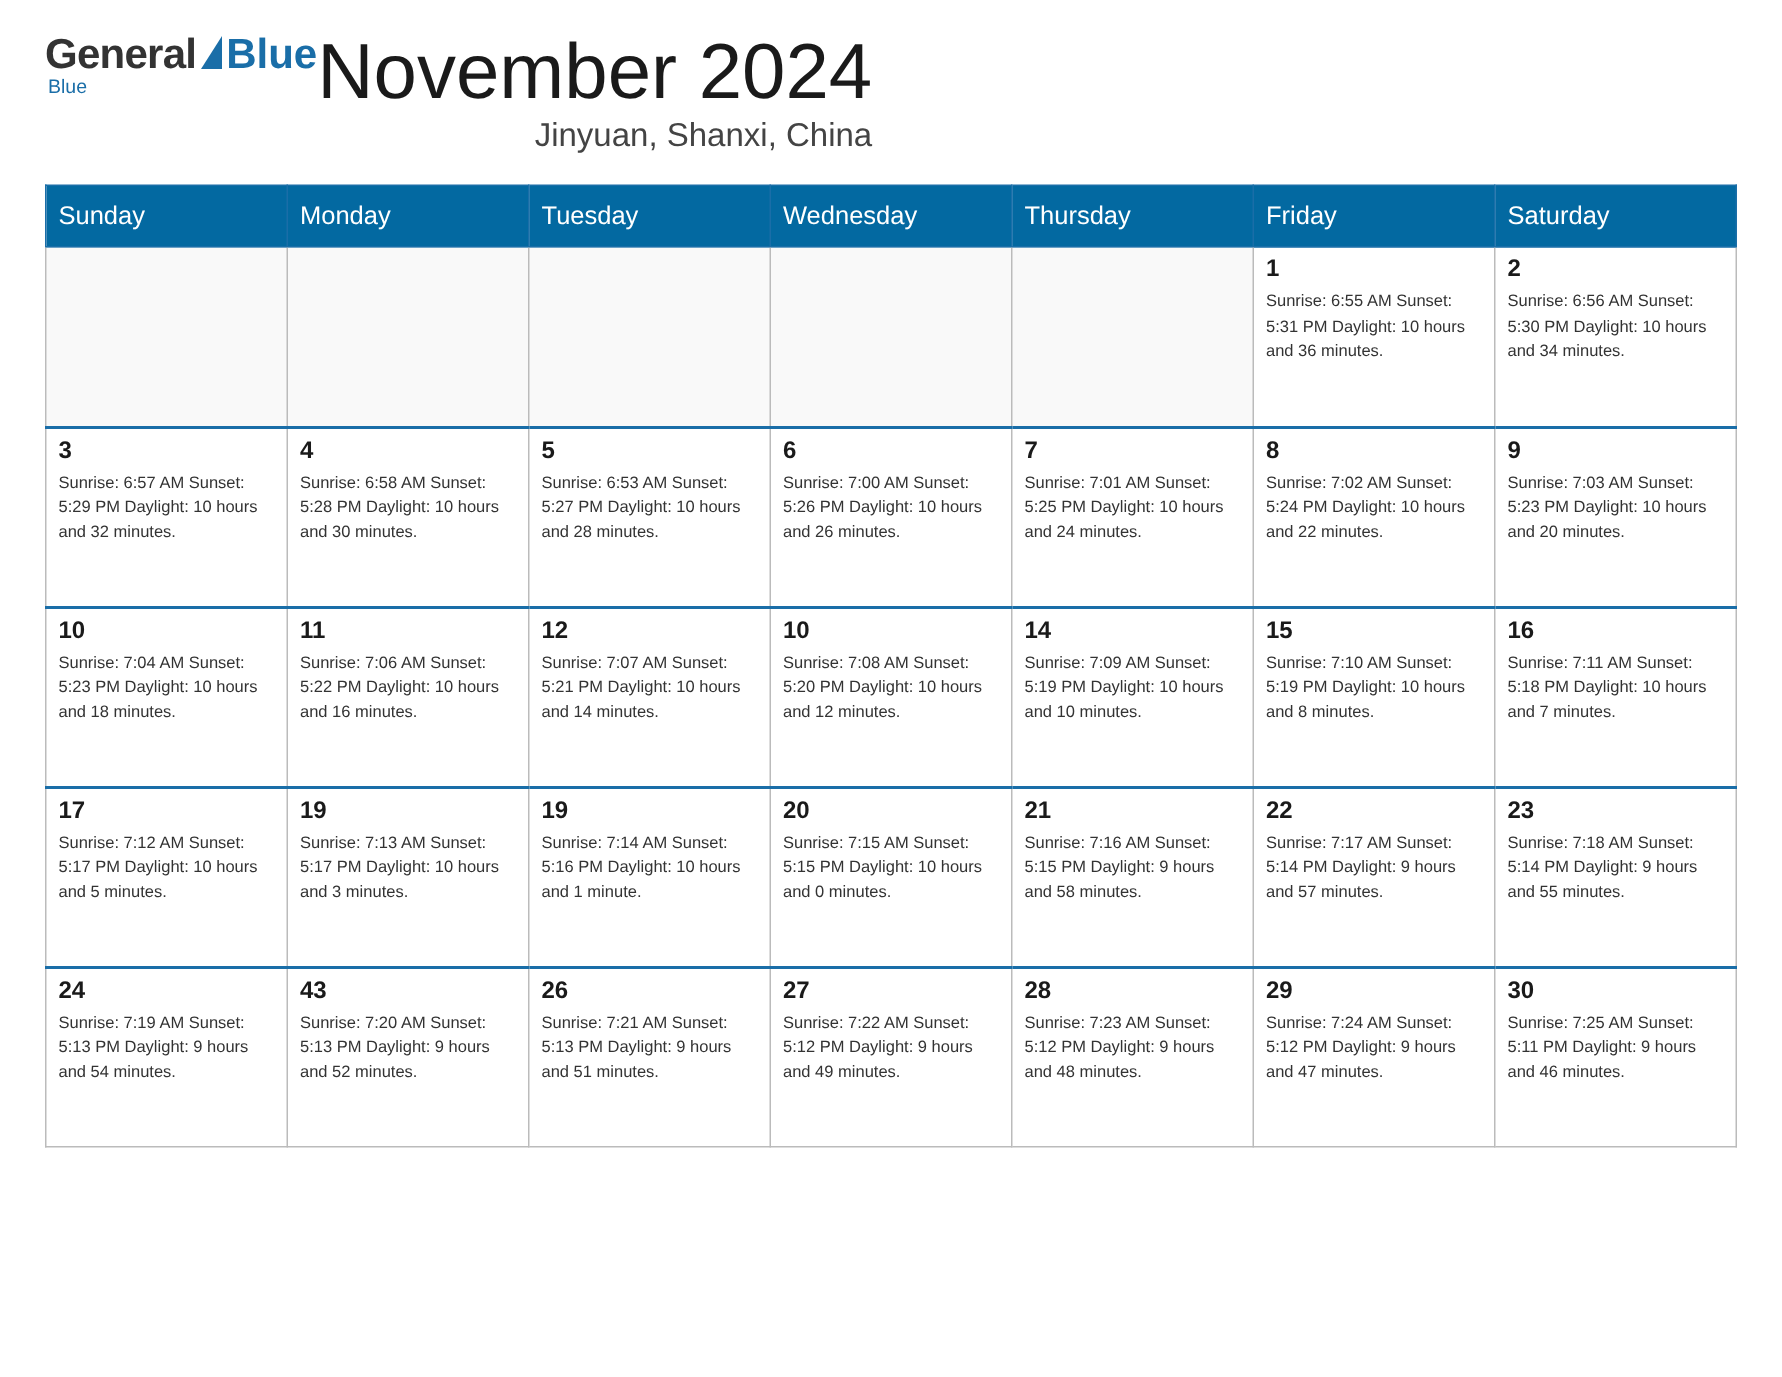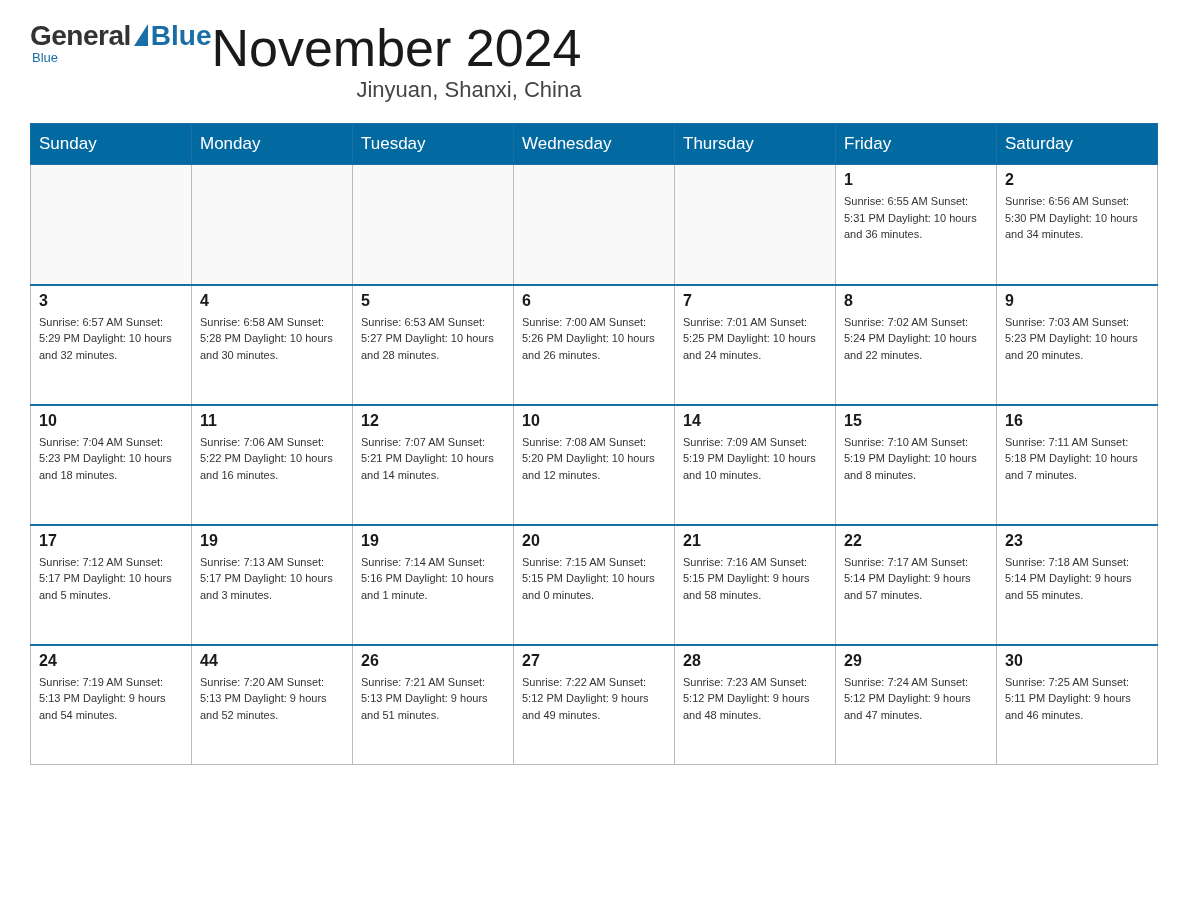--- a/index.html
+++ b/index.html
@@ -289,21 +289,21 @@
         </td>
       </tr>
       <tr class="row-border">
         <td>
           <span class="day-num">24</span>
           <div class="day-info">Sunrise: 7:19 AM
 Sunset: 5:13 PM
 Daylight: 9 hours and 54 minutes.</div>
         </td>
         <td>
-          <span class="day-num">44</span>
+          <span class="day-num">43</span>
           <div class="day-info">Sunrise: 7:20 AM
 Sunset: 5:13 PM
 Daylight: 9 hours and 52 minutes.</div>
         </td>
         <td>
           <span class="day-num">26</span>
           <div class="day-info">Sunrise: 7:21 AM
 Sunset: 5:13 PM
 Daylight: 9 hours and 51 minutes.</div>
         </td>

